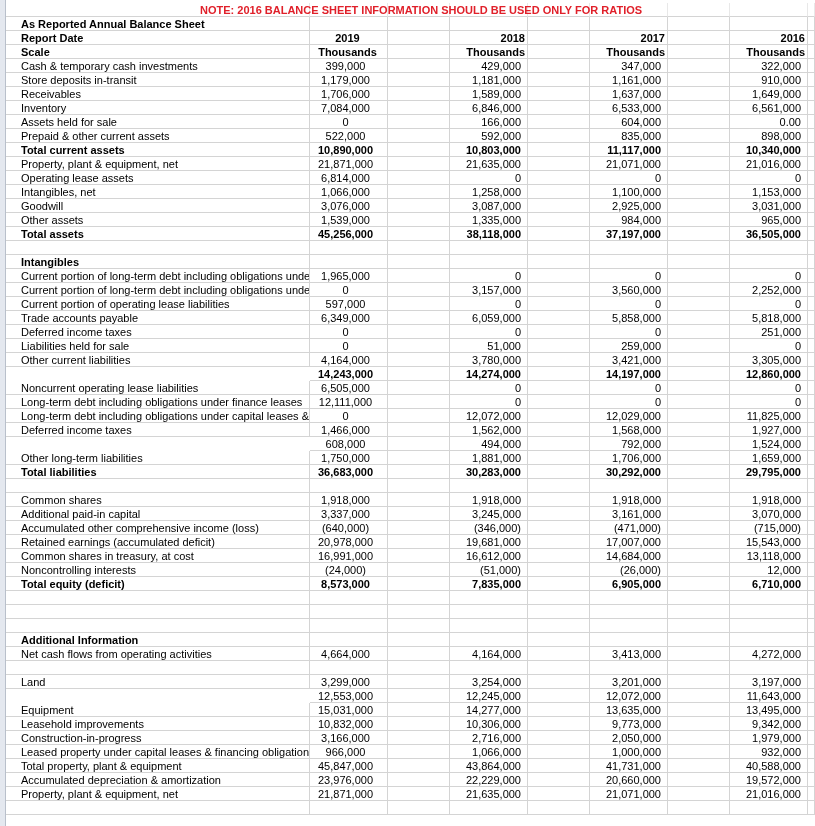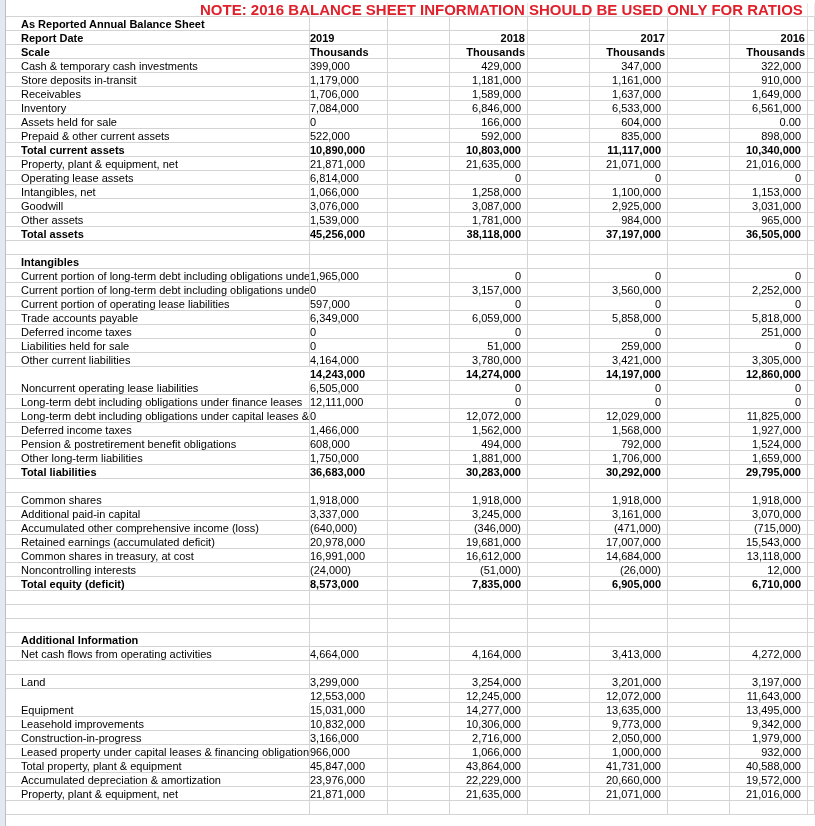--- a/index.html
+++ b/index.html
@@ -6,32 +6,32 @@
   body { width: 815px; height: 826px; overflow: hidden; position: relative;
          font-family: "Liberation Sans", sans-serif; font-size: 11px; color: #000; }
   .sheet { position: absolute; left: 0; top: 3px; width: 815px; }
   .left-edge { position: absolute; left: 0; top: 0; width: 5px; height: 826px;
                background: #e4e8ef; border-right: 1px solid #b9c0cb; }
   .row { position: relative; height: 14px; line-height: 14px; white-space: nowrap; }
   .row .cell { position: absolute; top: 0; height: 14px; box-sizing: border-box;
                border-right: 1px solid #d4d4d4; border-bottom: 1px solid #d4d4d4;
                overflow: hidden; }
   .c-label { left: 6px; width: 304px; padding-left: 15px; }
-  .c-b { left: 310px; width: 78px; text-align: left; padding-right: 6px; }
+  .c-b { left: 310px; width: 78px; text-align: center; padding-right: 6px; }
   .c-c { left: 388px; width: 62px; }
   .c-d { left: 450px; width: 78px; text-align: right; padding-right: 6px; }
   .c-e { left: 528px; width: 62px; }
   .c-f { left: 590px; width: 78px; text-align: right; padding-right: 6px; }
   .c-g { left: 668px; width: 62px; }
   .c-h { left: 730px; width: 78px; text-align: right; padding-right: 6px; }
   .c-i { left: 808px; width: 7px; border-right: none; }
   .hdr .c-b, .hdr .c-d, .hdr .c-f, .hdr .c-h { padding-right: 2px; }
   .bold { font-weight: bold; }
   .note { position: absolute; left: 200px; top: 0; height: 14px; line-height: 14px;
-          color: #e0202a; font-weight: bold; font-size: 15px; white-space: nowrap; }
+          color: #e0202a; font-weight: bold; font-size: 11px; white-space: nowrap; }
   .note-row .cell { border-right-color: #e8e8e8; }
 </style>
 </head>
 <body>
 
 <div class="left-edge"></div>
 <div class="sheet" id="sheet">
     <div class="row note-row">
       <div class="cell c-label"></div>
       <div class="cell c-b"></div>
@@ -195,21 +195,21 @@
       <div class="cell c-e"></div>
       <div class="cell c-f">2,925,000</div>
       <div class="cell c-g"></div>
       <div class="cell c-h">3,031,000</div>
       <div class="cell c-i"></div>
     </div>
     <div class="row">
       <div class="cell c-label">Other assets</div>
       <div class="cell c-b">1,539,000</div>
       <div class="cell c-c"></div>
-      <div class="cell c-d">1,781,000</div>
+      <div class="cell c-d">1,335,000</div>
       <div class="cell c-e"></div>
       <div class="cell c-f">984,000</div>
       <div class="cell c-g"></div>
       <div class="cell c-h">965,000</div>
       <div class="cell c-i"></div>
     </div>
     <div class="row">
       <div class="cell c-label bold">Total assets</div>
       <div class="cell c-b bold">45,256,000</div>
       <div class="cell c-c"></div>
@@ -367,21 +367,20 @@
       <div class="cell c-b">1,466,000</div>
       <div class="cell c-c"></div>
       <div class="cell c-d">1,562,000</div>
       <div class="cell c-e"></div>
       <div class="cell c-f">1,568,000</div>
       <div class="cell c-g"></div>
       <div class="cell c-h">1,927,000</div>
       <div class="cell c-i"></div>
     </div>
     <div class="row">
-      <div class="cell c-label">Pension &amp; postretirement benefit obligations</div>
       <div class="cell c-b">608,000</div>
       <div class="cell c-c"></div>
       <div class="cell c-d">494,000</div>
       <div class="cell c-e"></div>
       <div class="cell c-f">792,000</div>
       <div class="cell c-g"></div>
       <div class="cell c-h">1,524,000</div>
       <div class="cell c-i"></div>
     </div>
     <div class="row">

